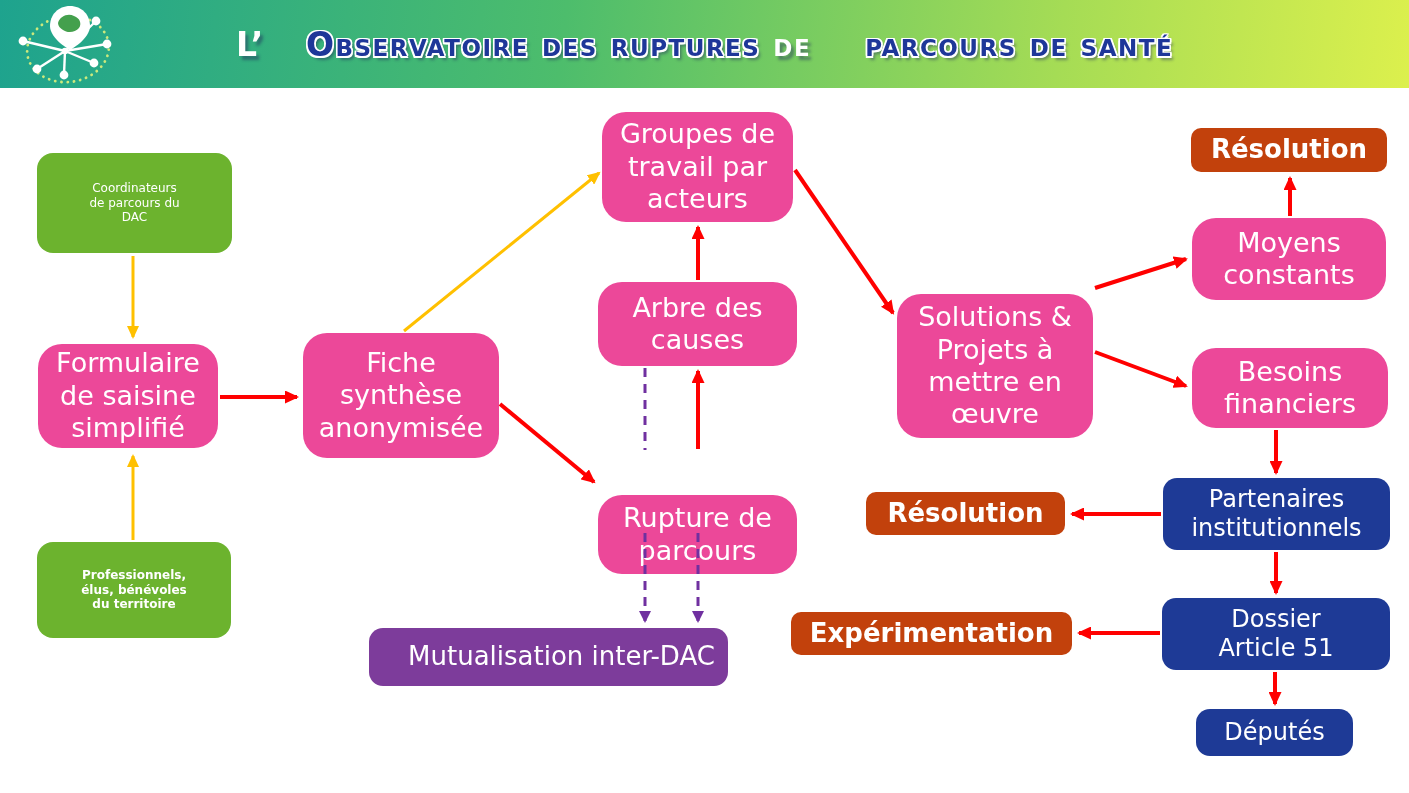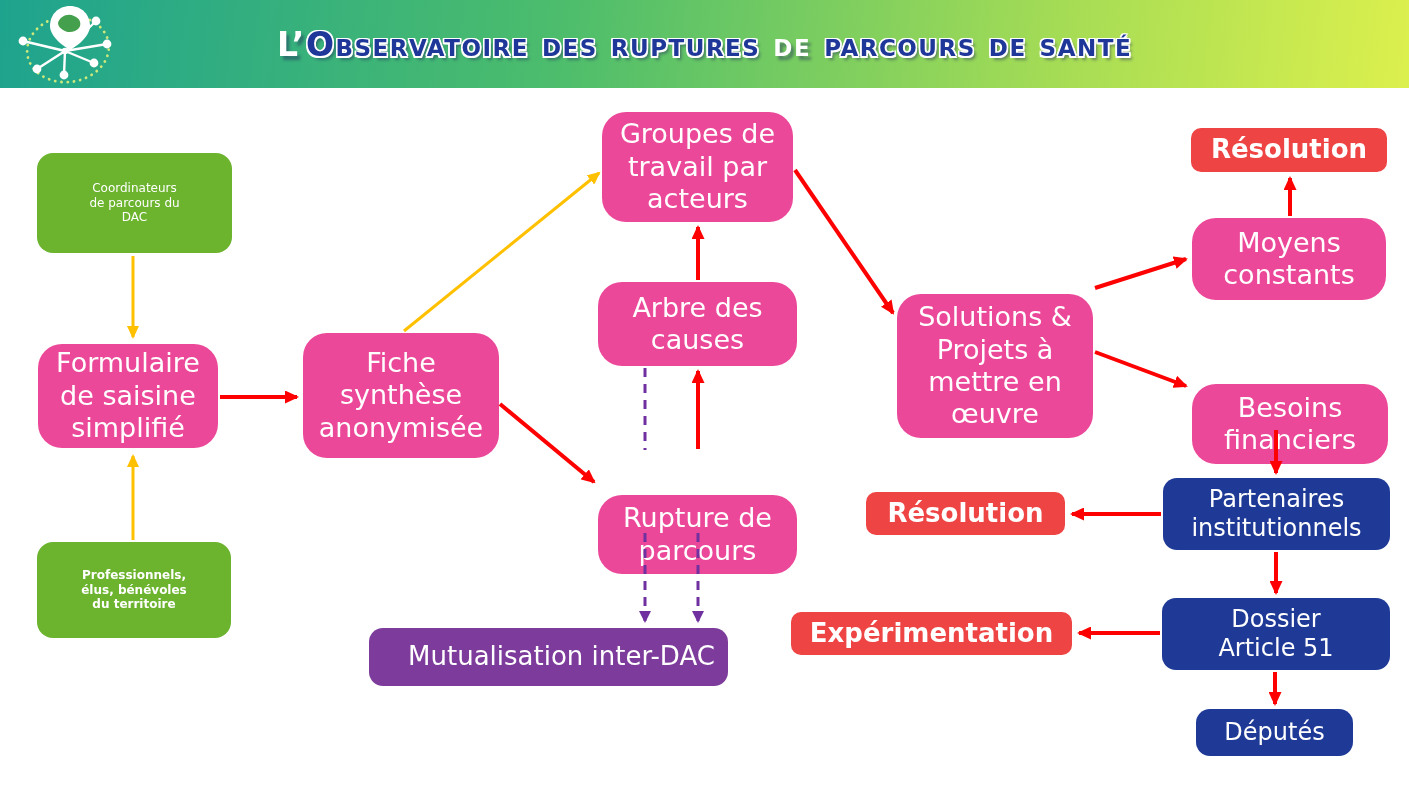--- a/index.html
+++ b/index.html
@@ -16,33 +16,34 @@
     position:absolute;left:0;right:0;top:0;height:88px;
     display:flex;align-items:center;justify-content:center;
     font-size:33px;font-weight:bold;font-variant:small-caps;letter-spacing:1.5px;
   }
   #title span{white-space:pre;}
   .title-blue{
     color:#1e3799;
     text-shadow:-1.5px -1.5px 0 #fff,1.5px -1.5px 0 #fff,-1.5px 1.5px 0 #fff,
                  1.5px 1.5px 0 #fff,0 -1.5px 0 #fff,0 1.5px 0 #fff,
                 -1.5px 0 0 #fff,1.5px 0 0 #fff,3px 4px 3px rgba(30,40,90,.45);
+    margin-left:41px;
   }
   .title-white{color:#ffffff;text-shadow:3px 4px 3px rgba(30,40,90,.45);}
   #logo{position:absolute;left:8px;top:2px;}
   
   .node{
     position:absolute;display:flex;align-items:center;justify-content:center;
     text-align:center;color:#ffffff;box-sizing:border-box;
   }
   .node-label{white-space:pre-line;line-height:1.2;}
   .kind-blue{background:#ec4899;border-radius:24px;font-size:27px;}
   .kind-blue-sm{background:#1e3a96;border-radius:14px;font-size:24px;}
   .kind-green{background:#6cb32e;border-radius:16px;font-size:12px;}
-  .kind-green-bold{background:#ef4444;border-radius:10px;font-size:26px;font-weight:bold;}
+  .kind-green-bold{background:#c2410c;border-radius:10px;font-size:26px;font-weight:bold;}
   .kind-purple{background:#7d3c9b;border-radius:14px;font-size:26px;padding-left:26px;}
   
   #arrows{position:absolute;left:0;top:0;width:1409px;height:793px;pointer-events:none;}
 </style>
 </head>
 <body>
 
 <div id="canvas">
 
   <div id="header">
@@ -119,21 +120,21 @@
 mettre en
 œuvre</span>
       </div>
       <div class="node kind-green-bold" style="left: 1191px; top: 128px; width: 196px; height: 44px;">
         <span class="node-label">Résolution</span>
       </div>
       <div class="node kind-blue" style="left: 1192px; top: 218px; width: 194px; height: 82px;">
         <span class="node-label">Moyens
 constants</span>
       </div>
-      <div class="node kind-blue" style="left: 1192px; top: 348px; width: 196px; height: 80px; margin-top: 36px;">
+      <div class="node kind-blue" style="left: 1192px; top: 348px; width: 196px; height: 80px;">
         <span class="node-label">Besoins
 financiers</span>
       </div>
       <div class="node kind-blue-sm" style="left: 1163px; top: 478px; width: 227px; height: 72px; align-items: center;">
         <span class="node-label">Partenaires
 institutionnels</span>
       </div>
       <div class="node kind-green-bold" style="left: 866px; top: 492px; width: 199px; height: 43px;">
         <span class="node-label">Résolution</span>
       </div>

